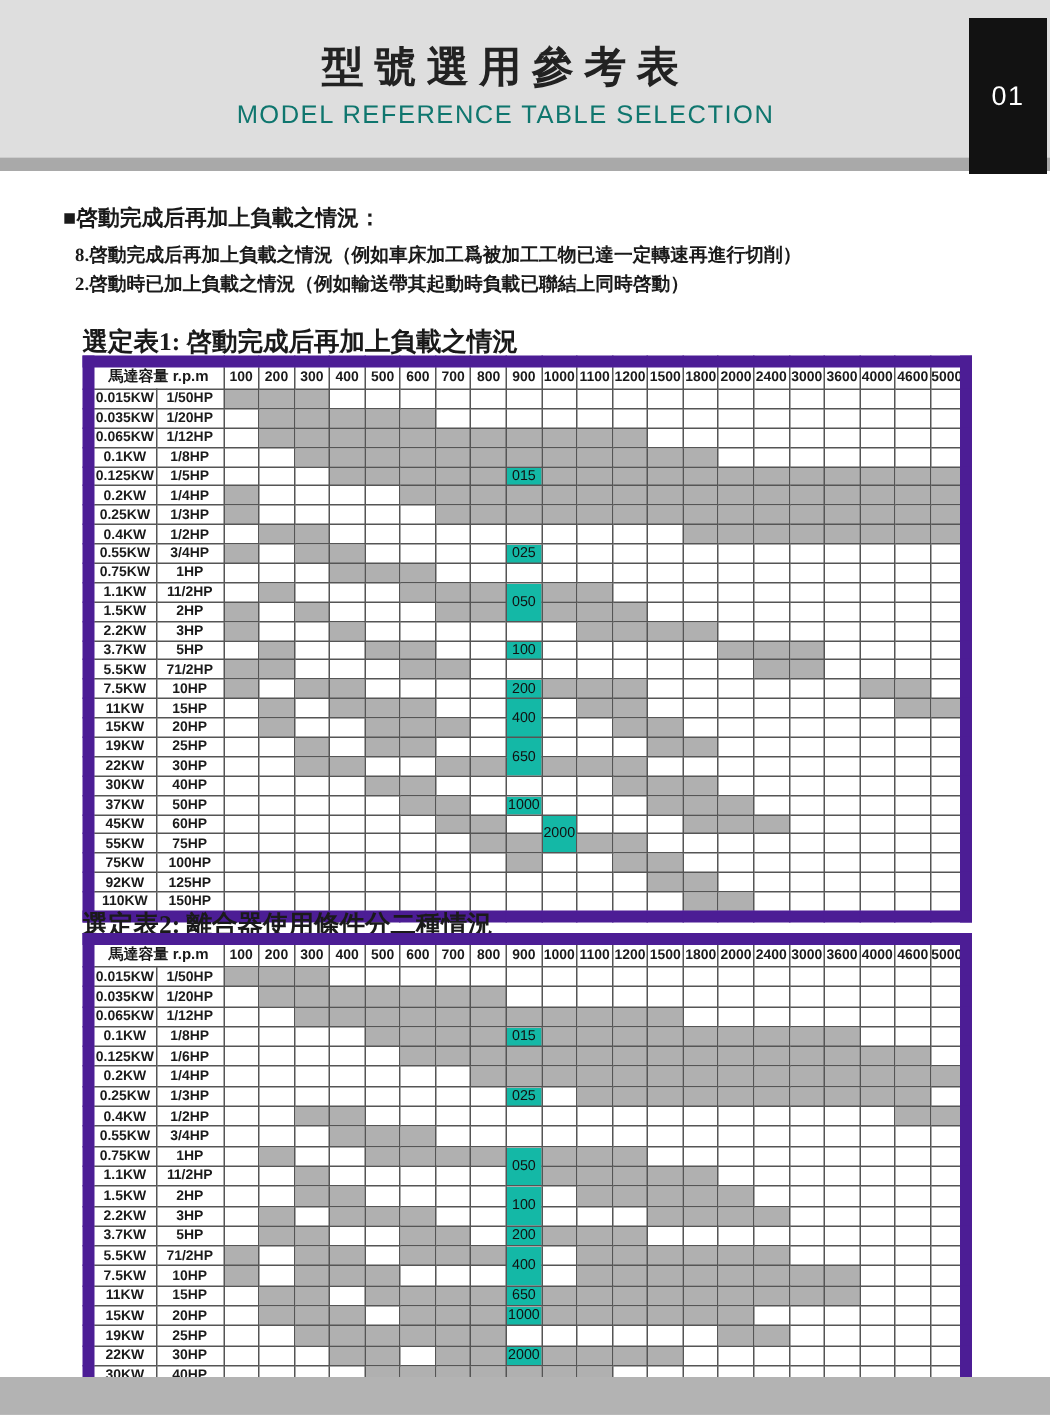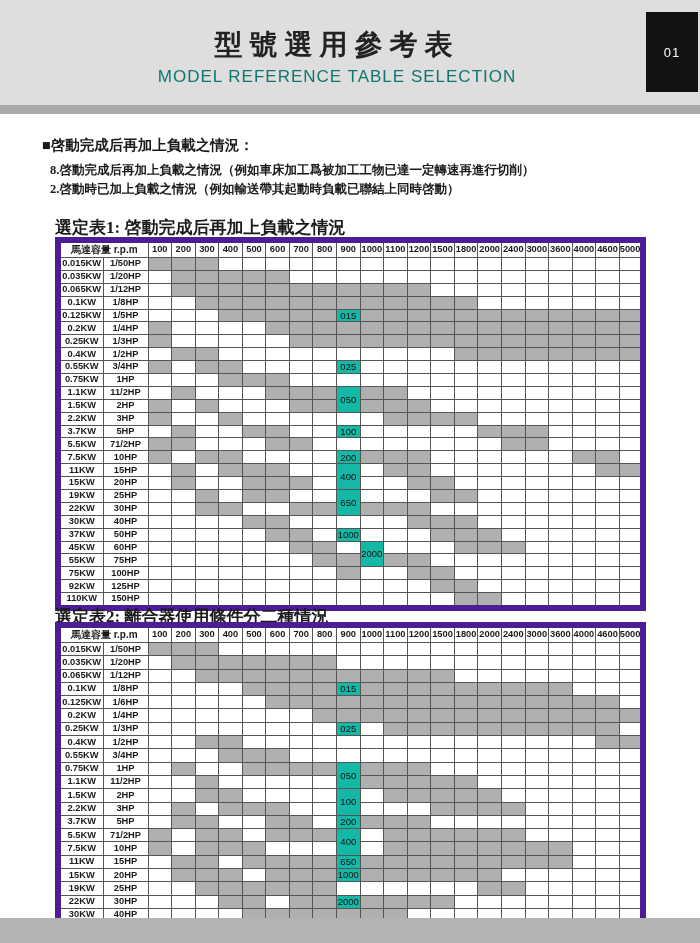--- a/index.html
+++ b/index.html
@@ -4,34 +4,34 @@
 <style>
   html,body{margin:0;padding:0;background:#888;}
   .page{position:relative;width:700px;height:943px;background:#ffffff;overflow:hidden;
         font-family:"Liberation Sans", sans-serif;color:#1a1a1a;}
   
   .header{position:absolute;left:0;top:0;width:700px;height:105px;background:#dedede;}
   .header-inner{position:absolute;left:0;top:0;width:674px;text-align:center;}
   .title{margin-top:26px;font-size:28px;font-weight:bold;letter-spacing:7px;color:#222;}
   .subtitle{margin-top:3px;font-size:17px;letter-spacing:1px;color:#0f766e;}
   .divider-bar{position:absolute;left:0;top:105px;width:700px;height:9px;background:#a9a9a9;}
-  .page-num-box{position:absolute;left:646px;top:12px;width:52px;height:80px;background:#121212;
-        color:#fff;display:flex;align-items:center;justify-content:center;font-size:13px;letter-spacing:1px;}
+  .page-num-box{position:absolute;left:646px;top:12px;width:52px;height:104px;background:#121212;
+        color:#fff;display:flex;align-items:center;justify-content:center;font-size:18px;letter-spacing:1px;}
   
   .section-heading{position:absolute;left:42px;top:136px;font-size:14.5px;font-weight:bold;
         font-family:"Liberation Sans", sans-serif;}
   .cond{position:absolute;left:50px;width:600px;font-size:12.5px;font-weight:bold;
         font-family:"Liberation Serif", serif;}
   .cond1{top:162px;} .cond2{top:181px;}
   .tbl-caption{position:absolute;left:55px;font-size:17px;font-weight:bold;
         font-family:"Liberation Serif", serif;}
   .cap1{top:216px;} .cap2{top:605px;}
   
   table.mtab{position:absolute;left:55px;border-collapse:collapse;table-layout:fixed;
-        width:585px;border:6px solid #4c1d95;}
+        width:585px;border:8px solid #4c1d95;}
   table.t1{top:237px;} table.t2{top:622px;}
   .mtab th,.mtab td{border:1px solid #555;padding:0;margin:0;text-align:center;vertical-align:middle;
         font-size:9.5px;line-height:1;overflow:hidden;white-space:nowrap;}
   .mtab th{height:14px;font-weight:bold;font-size:10px;}
   .mtab th.rpmh{font-size:9.3px;}
   table.t1 td{height:11.9px;} table.t2 td{height:12.3px;}
   td.kwc,td.hpc{font-weight:bold;font-size:9.3px;}
   td.g{background:#b0b0b0;}
   td.lab{background:#14b8a6;font-size:9.5px;color:#111;}
   .footer-bar{position:absolute;left:0;top:918px;width:700px;height:25px;background:#b3b3b3;}

